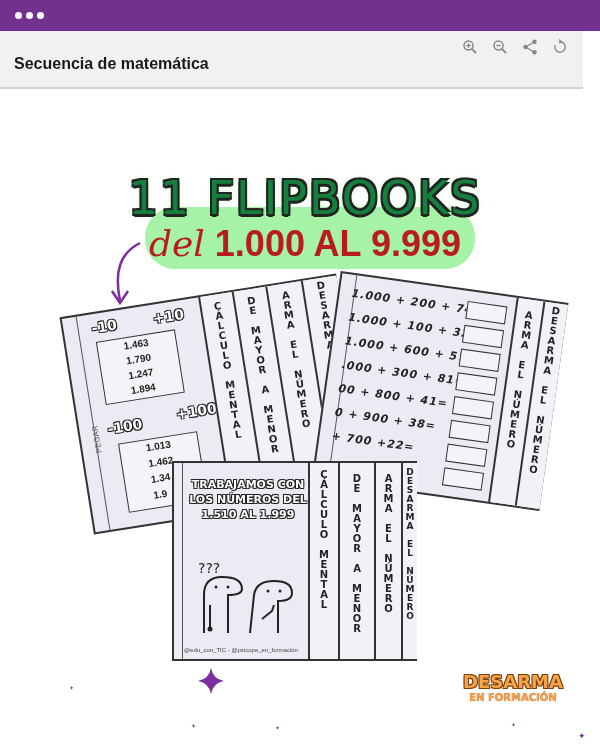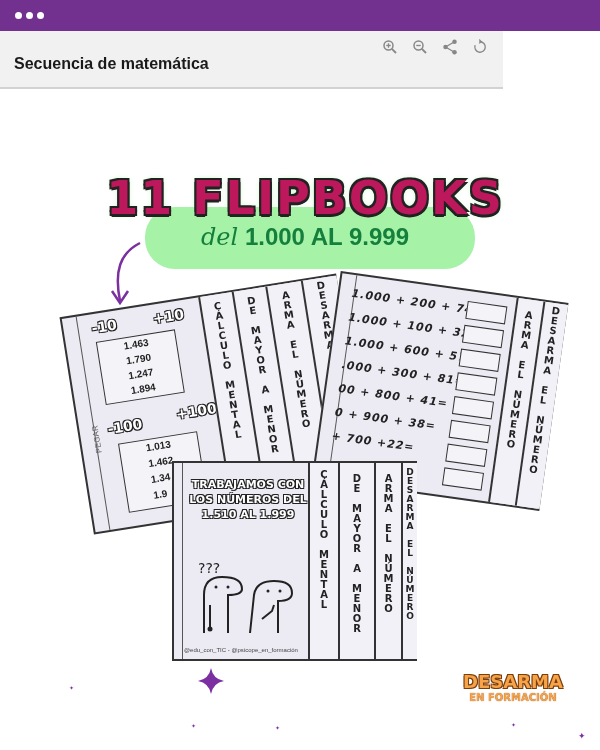--- a/index.html
+++ b/index.html
@@ -1,31 +1,31 @@
 <!DOCTYPE html>
 <html><head>
 <meta charset="utf-8">
 <style>
   * { box-sizing: border-box; margin: 0; padding: 0; }
   html, body { width: 600px; height: 750px; overflow: hidden; background: #ffffff; font-family: "Liberation Sans", sans-serif; }
   .topbar { position: absolute; left: 0; top: 0; width: 600px; height: 31px; background: #72318f; }
   .dots { position: absolute; left: 15px; top: 12px; display: flex; gap: 4px; }
   .dot { width: 7px; height: 7px; border-radius: 50%; background: #ffffff; }
-  .header { position: absolute; left: 0; top: 31px; width: 503px; height: 58px; background: #f1f1f1; border-bottom: 2px solid #d2d2d2; }
+  .header { position: absolute; left: 0; top: 31px; width: 583px; height: 58px; background: #f1f1f1; border-bottom: 2px solid #d2d2d2; }
   .title { position: absolute; left: 14px; top: 24px; font-size: 16px; font-weight: bold; color: #1a1a1a; font-family: "Liberation Sans", sans-serif; }
   .tools { position: absolute; right: 14px; top: 7px; display: flex; gap: 12px; }
   .tool { width: 18px; height: 18px; cursor: pointer; }
   .tool svg { width: 18px; height: 18px; }
   .canvas { position: absolute; left: 0; top: 91px; width: 600px; height: 659px; background: #ffffff; overflow: hidden; }
 
   .headline { position: absolute; left: 100px; top: 80px; width: 410px; height: 100px; }
   .pill { position: absolute; left: 45px; top: 36px; width: 330px; height: 62px; background: #a6f2a6; border-radius: 30px; }
-  .big { position: absolute; left: 0; top: 0; width: 410px; text-align: center; font-family: "DejaVu Sans", sans-serif; font-weight: bold; font-size: 46px; letter-spacing: 2px; color: #be185d;
+  .big { position: absolute; left: 0; top: 0; width: 410px; text-align: center; font-family: "DejaVu Sans", sans-serif; font-weight: normal; font-size: 46px; letter-spacing: 2px; color: #15803d;
     text-shadow: -2px -2px 0 #222, 2px -2px 0 #222, -2px 2px 0 #222, 2px 2px 0 #222, 0 3px 0 #222, 0 0 6px #a6f2a6; }
-  .sub { position: absolute; left: 0; top: 52px; width: 410px; text-align: center; font-size: 24px; color: #15803d; font-weight: bold; }
+  .sub { position: absolute; left: 0; top: 52px; width: 410px; text-align: center; font-size: 36px; color: #b91c1c; font-weight: bold; }
   .sub .del { font-family: "DejaVu Serif", serif; font-style: italic; font-weight: normal; }
 
   .arrow { position: absolute; left: 108px; top: 150px; }
 
   .sheet { position: absolute; background: #eceaf3; border: 2px solid #333; }
   .strip { position: absolute; top: 0; bottom: 0; border-left: 2px solid #333; background: #f2f1f8; }
   .vt { position: absolute; left: 50%; transform: translateX(-50%); writing-mode: vertical-rl; text-orientation: upright; font-family: "DejaVu Sans", sans-serif; font-weight: bold; font-size: 10px; color: #222; letter-spacing: -1px; }
 
   .s1 { left: 75px; top: 203px; width: 280px; height: 220px; transform: rotate(-9deg); }
   .s2 { left: 325px; top: 195px; width: 230px; height: 210px; transform: rotate(8deg); }

